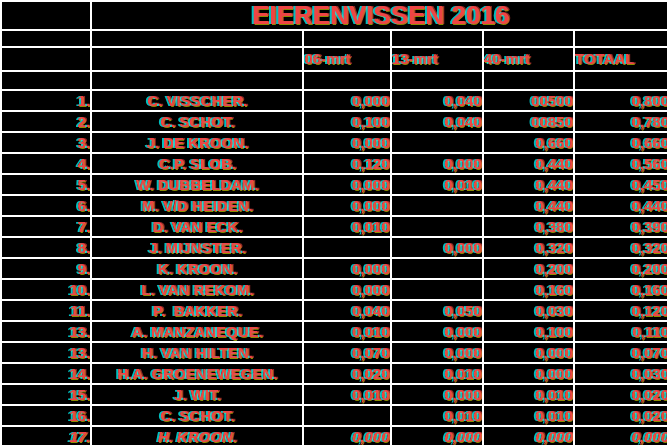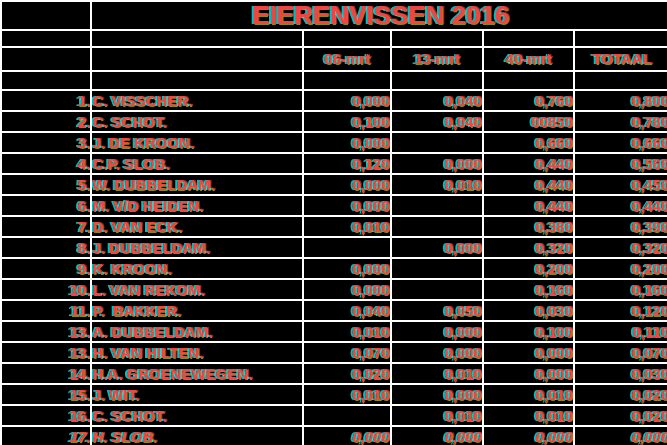--- a/index.html
+++ b/index.html
@@ -38,31 +38,31 @@
   td.title-cell {
     font-size: 26px;
     text-align: center;
     letter-spacing: 0px;
     line-height: 27px;
   }
   tr.spacer-a td { height: 15px; }
   tr.head-row td {
     height: 22px;
     font-size: 15px;
-    text-align: center;
+    text-align: left;
     line-height: 22px;
   }
   tr.spacer-b td { height: 17px; }
   tr.data-row td {
     height: 19px;
     font-size: 15px;
     line-height: 19px;
   }
   td.c-rank { text-align: right; padding-right: 5px; }
-  td.c-name { text-align: left; padding-left: 5px; white-space: pre; }
+  td.c-name { text-align: center; padding-left: 5px; white-space: pre; }
   td.c-val  { text-align: right; padding-right: 9px; }
 </style>
 </head>
 <body>
 
 <div class="screen">
   <table class="results">
     <colgroup>
       <col style="width:90px">
         <col style="width:212px">
@@ -103,21 +103,21 @@
           <td></td>
       <td></td>
           <td></td>
     </tr>
 
     <tr class="data-row">
       <td class="c-rank">1.</td>
       <td class="c-name">C. VISSCHER.</td>
       <td class="c-val">0,000</td>
       <td class="c-val">0,040</td>
-      <td class="c-val">0,760</td>
+      <td class="c-val">00500</td>
       <td class="c-val">0,800</td>
     </tr>
     <tr class="data-row">
       <td class="c-rank">2.</td>
       <td class="c-name">C. SCHOT.</td>
       <td class="c-val">0,100</td>
       <td class="c-val">0,040</td>
       <td class="c-val">00850</td>
       <td class="c-val">0,780</td>
     </tr>
@@ -156,21 +156,21 @@
     <tr class="data-row">
       <td class="c-rank">7.</td>
       <td class="c-name">D. VAN ECK.</td>
       <td class="c-val">0,010</td>
       <td class="c-val"></td>
       <td class="c-val">0,380</td>
       <td class="c-val">0,390</td>
     </tr>
     <tr class="data-row">
       <td class="c-rank">8.</td>
-      <td class="c-name">J. DUBBELDAM.</td>
+      <td class="c-name">J. MIJNSTER.</td>
       <td class="c-val"></td>
       <td class="c-val">0,000</td>
       <td class="c-val">0,320</td>
       <td class="c-val">0,320</td>
     </tr>
     <tr class="data-row">
       <td class="c-rank">9.</td>
       <td class="c-name">K. KROON.</td>
       <td class="c-val">0,000</td>
       <td class="c-val"></td>
@@ -188,21 +188,21 @@
     <tr class="data-row">
       <td class="c-rank">11.</td>
       <td class="c-name">P.  BAKKER.</td>
       <td class="c-val">0,040</td>
       <td class="c-val">0,050</td>
       <td class="c-val">0,030</td>
       <td class="c-val">0,120</td>
     </tr>
     <tr class="data-row">
       <td class="c-rank">13.</td>
-      <td class="c-name">A. DUBBELDAM.</td>
+      <td class="c-name">A. MANZANEQUE.</td>
       <td class="c-val">0,010</td>
       <td class="c-val">0,000</td>
       <td class="c-val">0,100</td>
       <td class="c-val">0,110</td>
     </tr>
     <tr class="data-row">
       <td class="c-rank">13.</td>
       <td class="c-name">H. VAN HILTEN.</td>
       <td class="c-val">0,070</td>
       <td class="c-val">0,000</td>
@@ -228,21 +228,21 @@
     <tr class="data-row">
       <td class="c-rank">16.</td>
       <td class="c-name">C. SCHOT.</td>
       <td class="c-val"></td>
       <td class="c-val">0,010</td>
       <td class="c-val">0,010</td>
       <td class="c-val">0,020</td>
     </tr>
     <tr class="data-row">
       <td class="c-rank">17.</td>
-      <td class="c-name">H. SLOB.</td>
+      <td class="c-name">H. KROON.</td>
       <td class="c-val">0,000</td>
       <td class="c-val">0,000</td>
       <td class="c-val">0,000</td>
       <td class="c-val">0,000</td>
     </tr>
   </tbody>
     </table>
 </div>
 
 </body></html>

